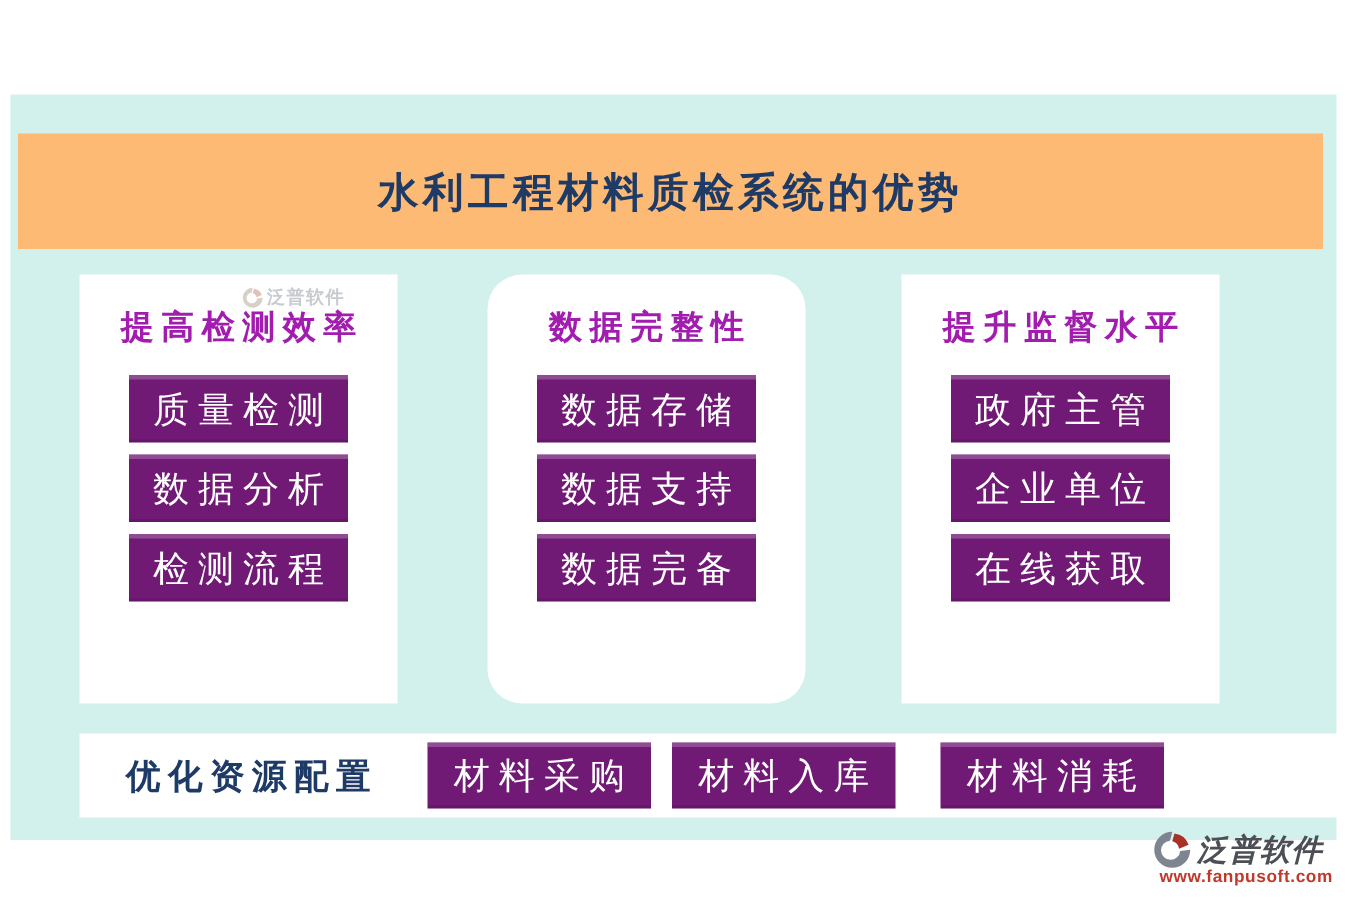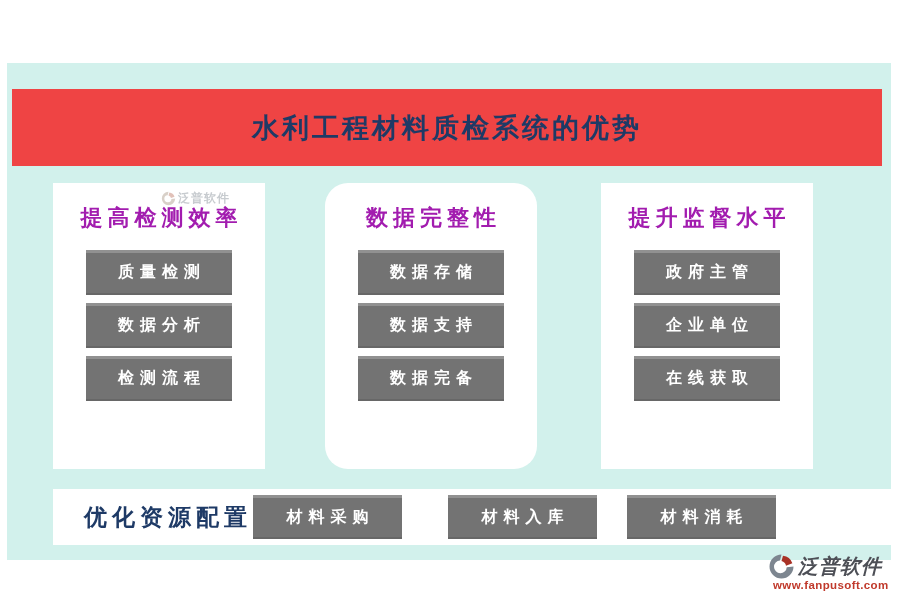--- a/index.html
+++ b/index.html
@@ -15,21 +15,21 @@
   .mint-panel {
     position: absolute; left: 7px; top: 63px;
     width: 884px; height: 497px;
     background: #d2f1ec;
   }
 
   
   .title-bar {
     position: absolute; left: 12px; top: 89px;
     width: 870px; height: 77px;
-    background: #ef4444;
+    background: #fdba74;
     display: flex; align-items: center; justify-content: center;
   }
   .title-bar h1 {
     font-size: 27px; font-weight: bold; color: #1e3a66;
     letter-spacing: 3px;
   }
 
   
   .column {
     position: absolute; top: 183px;
@@ -47,44 +47,44 @@
     letter-spacing: 5px; text-indent: 5px;
   }
   .column .btn-stack {
     position: absolute; top: 67px; left: 33px;
     width: 146px;
     display: flex; flex-direction: column; gap: 8px;
   }
 
   .blue-btn {
     height: 45px;
-    background: #737373;
+    background: #701a75;
     box-shadow: inset 0 3px 0 rgba(255,255,255,0.22), inset 0 -2px 0 rgba(0,0,0,0.10);
     color: #ffffff;
     font-family: "Liberation Serif", "DejaVu Serif", serif;
-    font-size: 16px; font-weight: bold;
+    font-size: 24px; font-weight: normal;
     letter-spacing: 6px; text-indent: 6px;
     display: flex; align-items: center; justify-content: center;
     border: none; cursor: pointer;
   }
 
   
   .bottom-bar {
     position: absolute; left: 53px; top: 489px;
     width: 844px; height: 56px;
     background: #ffffff;
   }
   .bottom-bar .bar-label {
     position: absolute; left: 0; top: 0; width: 225px; height: 56px;
     display: flex; align-items: center; justify-content: center;
     font-size: 23px; font-weight: bold; color: #1e3a66;
     letter-spacing: 5px; text-indent: 5px;
   }
   .bottom-bar .blue-btn { position: absolute; top: 6px; width: 149px; height: 44px; }
-  .bar-btn-0 { left: 200px; }
+  .bar-btn-0 { left: 232px; }
   .bar-btn-1 { left: 395px; }
   .bar-btn-2 { left: 574px; }
 
   
   .watermark {
     position: absolute; left: 108px; top: 7px;
     display: flex; align-items: center; gap: 2px;
     opacity: 0.55;
     pointer-events: none;
   }

